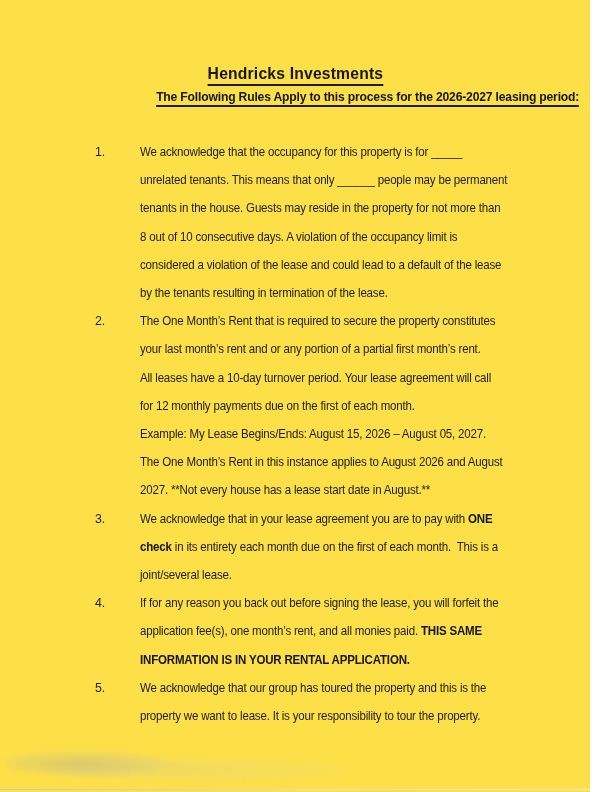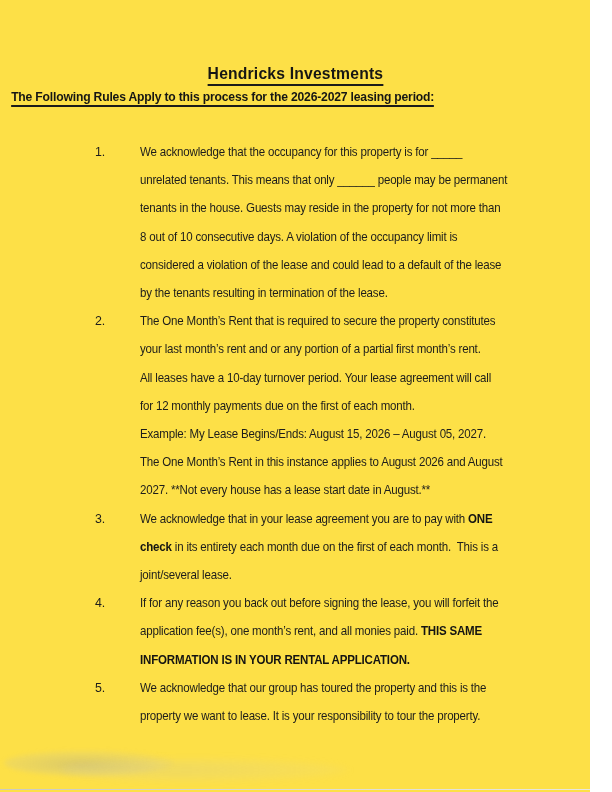--- a/index.html
+++ b/index.html
@@ -16,21 +16,21 @@
   .doc-title {
     display: inline-block;
     font-weight: bold;
     font-size: 16.5px;
     letter-spacing: 0.2px;
     color: #161614;
     border-bottom: 2px solid #1b1b19;
     padding-bottom: 1px;
     transform: scaleX(0.95);
   }
-  .subtitle-wrap { text-align: left; margin-top: 2px; line-height: 15px; }
+  .subtitle-wrap { text-align: right; margin-top: 2px; line-height: 15px; }
   .doc-subtitle {
     display: inline-block;
     font-weight: bold;
     font-size: 12.8px;
     letter-spacing: -0.2px;
     color: #161614;
     border-bottom: 2px solid #1b1b19;
     padding-bottom: 1px;
     transform: scaleX(0.95);
   }

